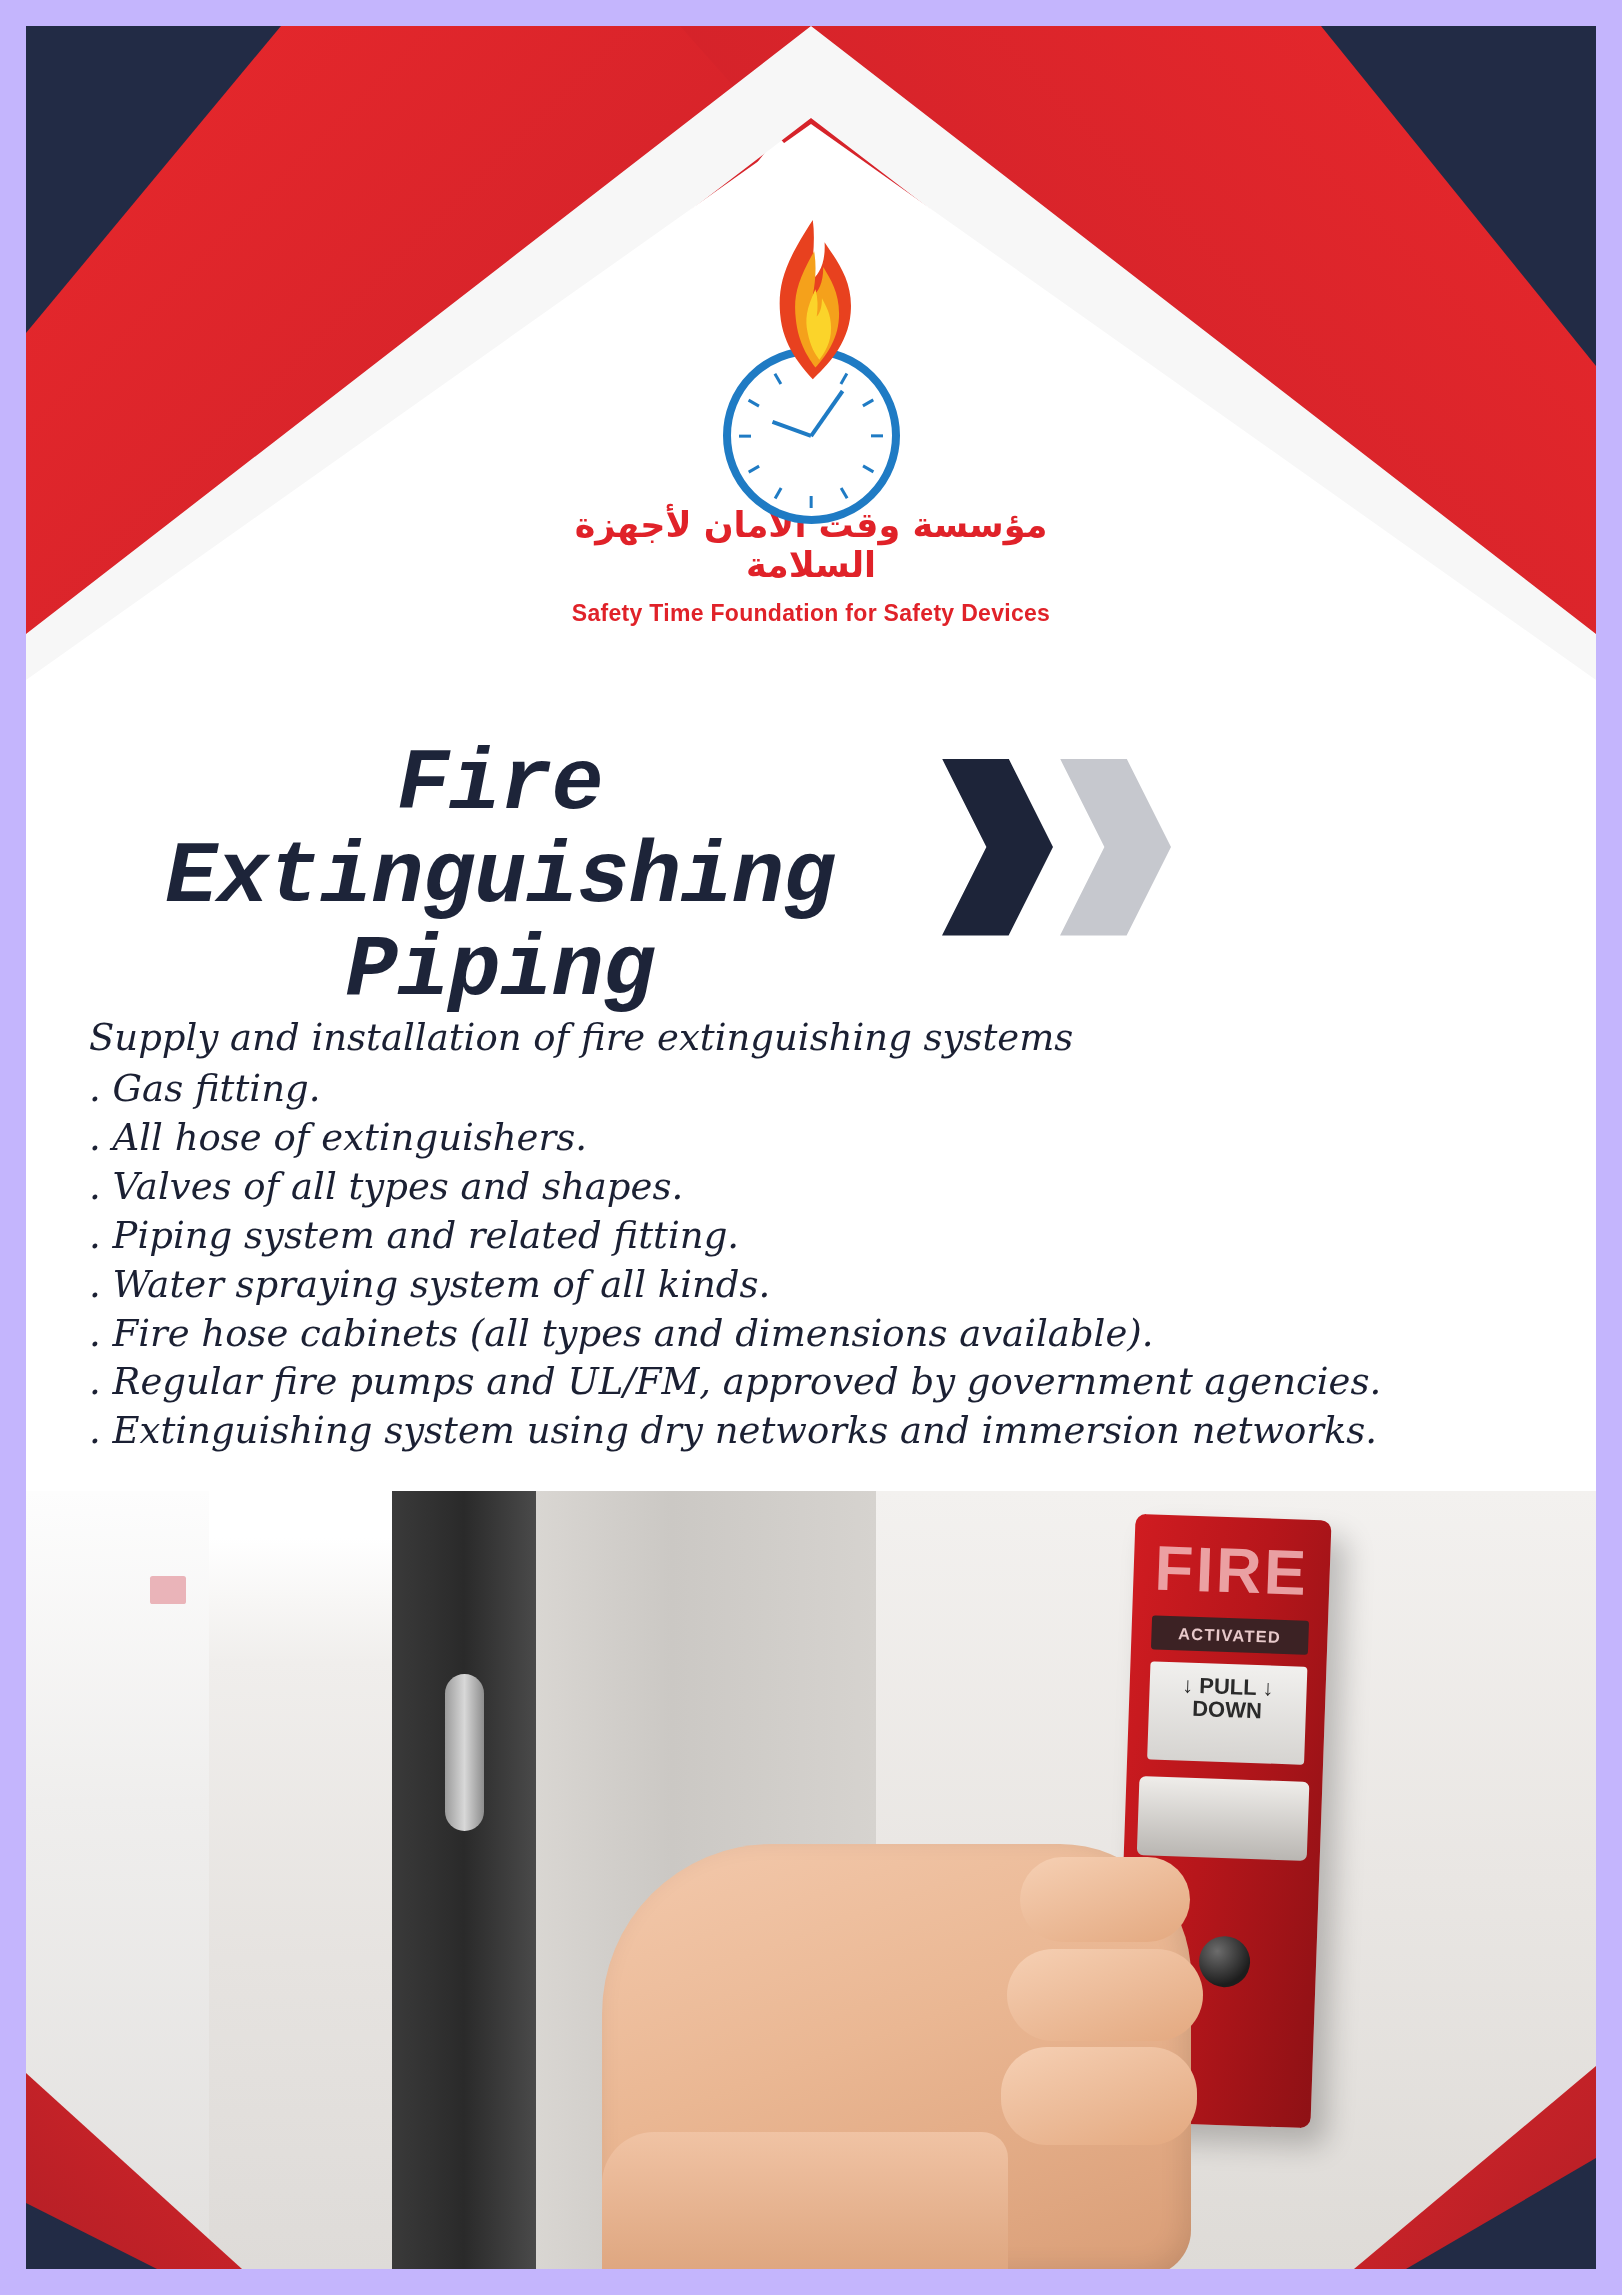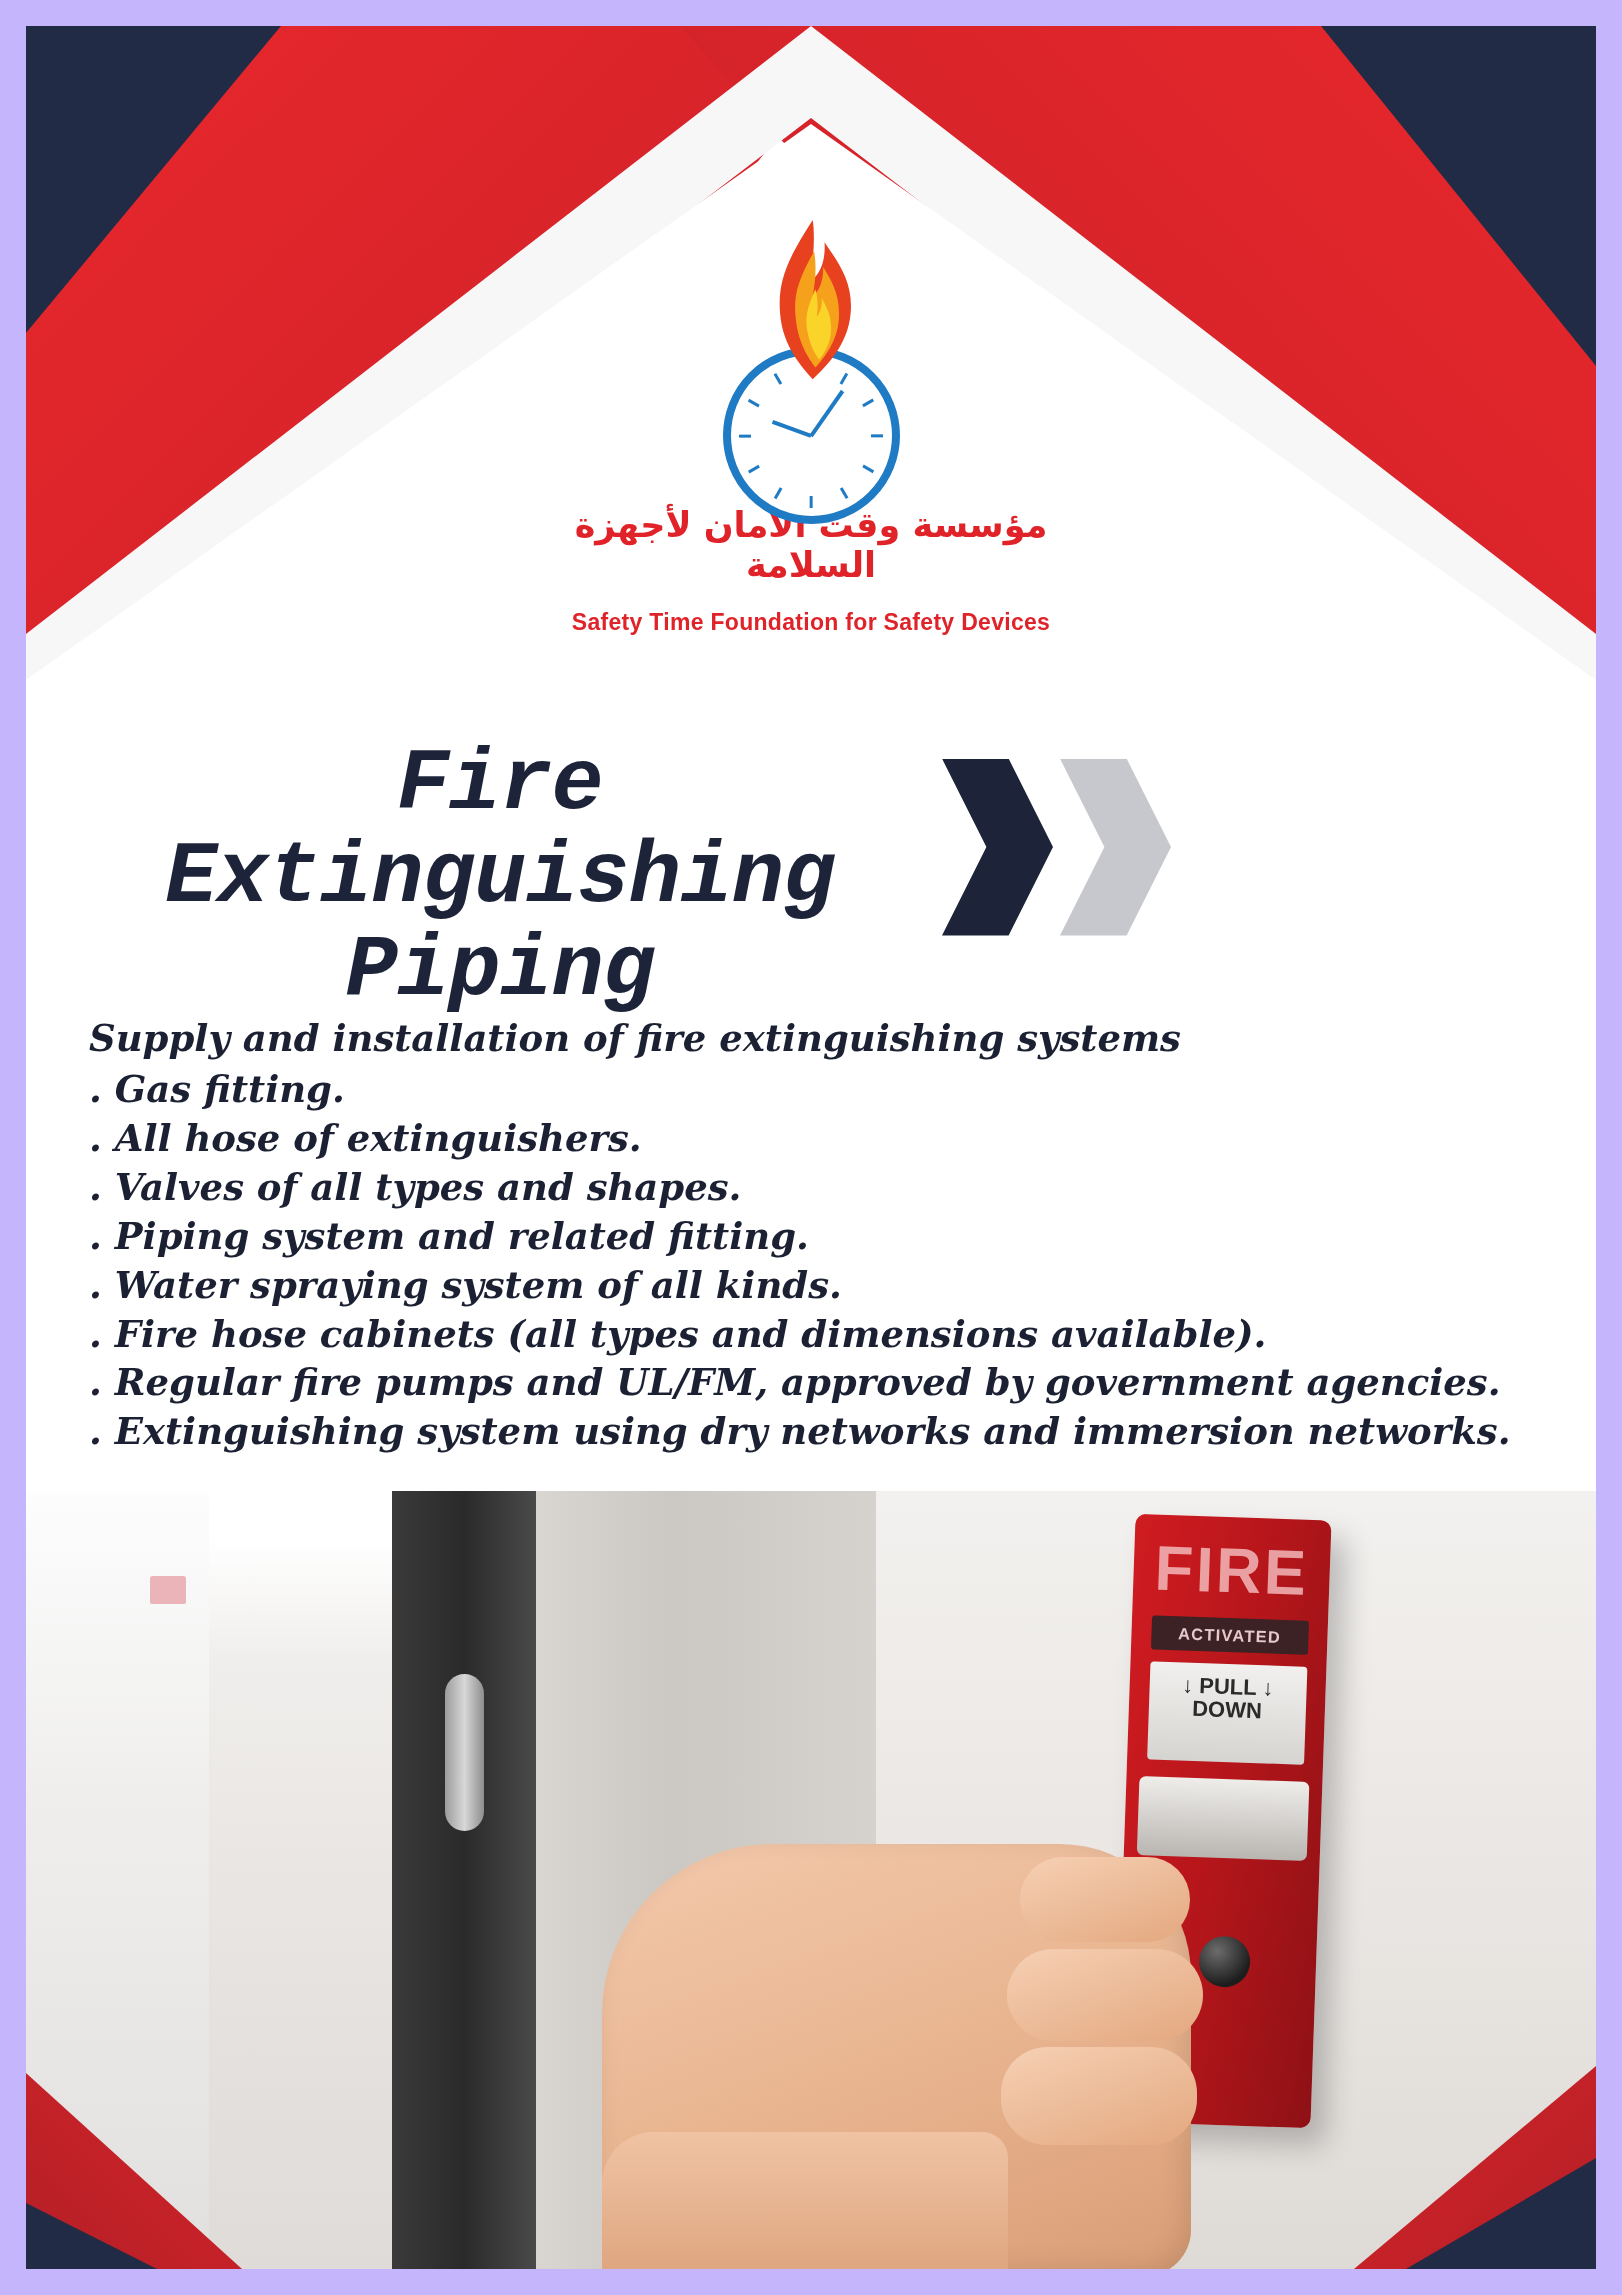--- a/index.html
+++ b/index.html
@@ -151,21 +151,21 @@
   .logo-ar {
     margin-top: 14.4px;
     font-family: "DejaVu Sans", sans-serif;
     font-size: 35px;
     font-weight: bold;
     color: #e02229;
     direction: rtl;
     letter-spacing: 0px;
   }
   .logo-en {
-    margin-top: 24px;
+    margin-top: 15px;
     font-family: "Liberation Sans", sans-serif;
     font-size: 23px;
     font-weight: bold;
     color: #e02229;
     letter-spacing: 0.3px;
   }
 
   
   .title-row {
     position: absolute;
@@ -220,21 +220,20 @@
     width: 1465px;
     z-index: 6;
     font-family: "DejaVu Serif", serif;
     font-style: italic;
     color: #1b2033;
   }
   .body-copy .line {
     font-size: 37px;
     line-height: 1.32;
     white-space: nowrap;
-    font-weight: bold;
   }
   .body-copy .lead {
     margin-bottom: 2.6px;
   }
 
   
   .photo {
     position: absolute;
     left: 0;
     top: 1465px;

